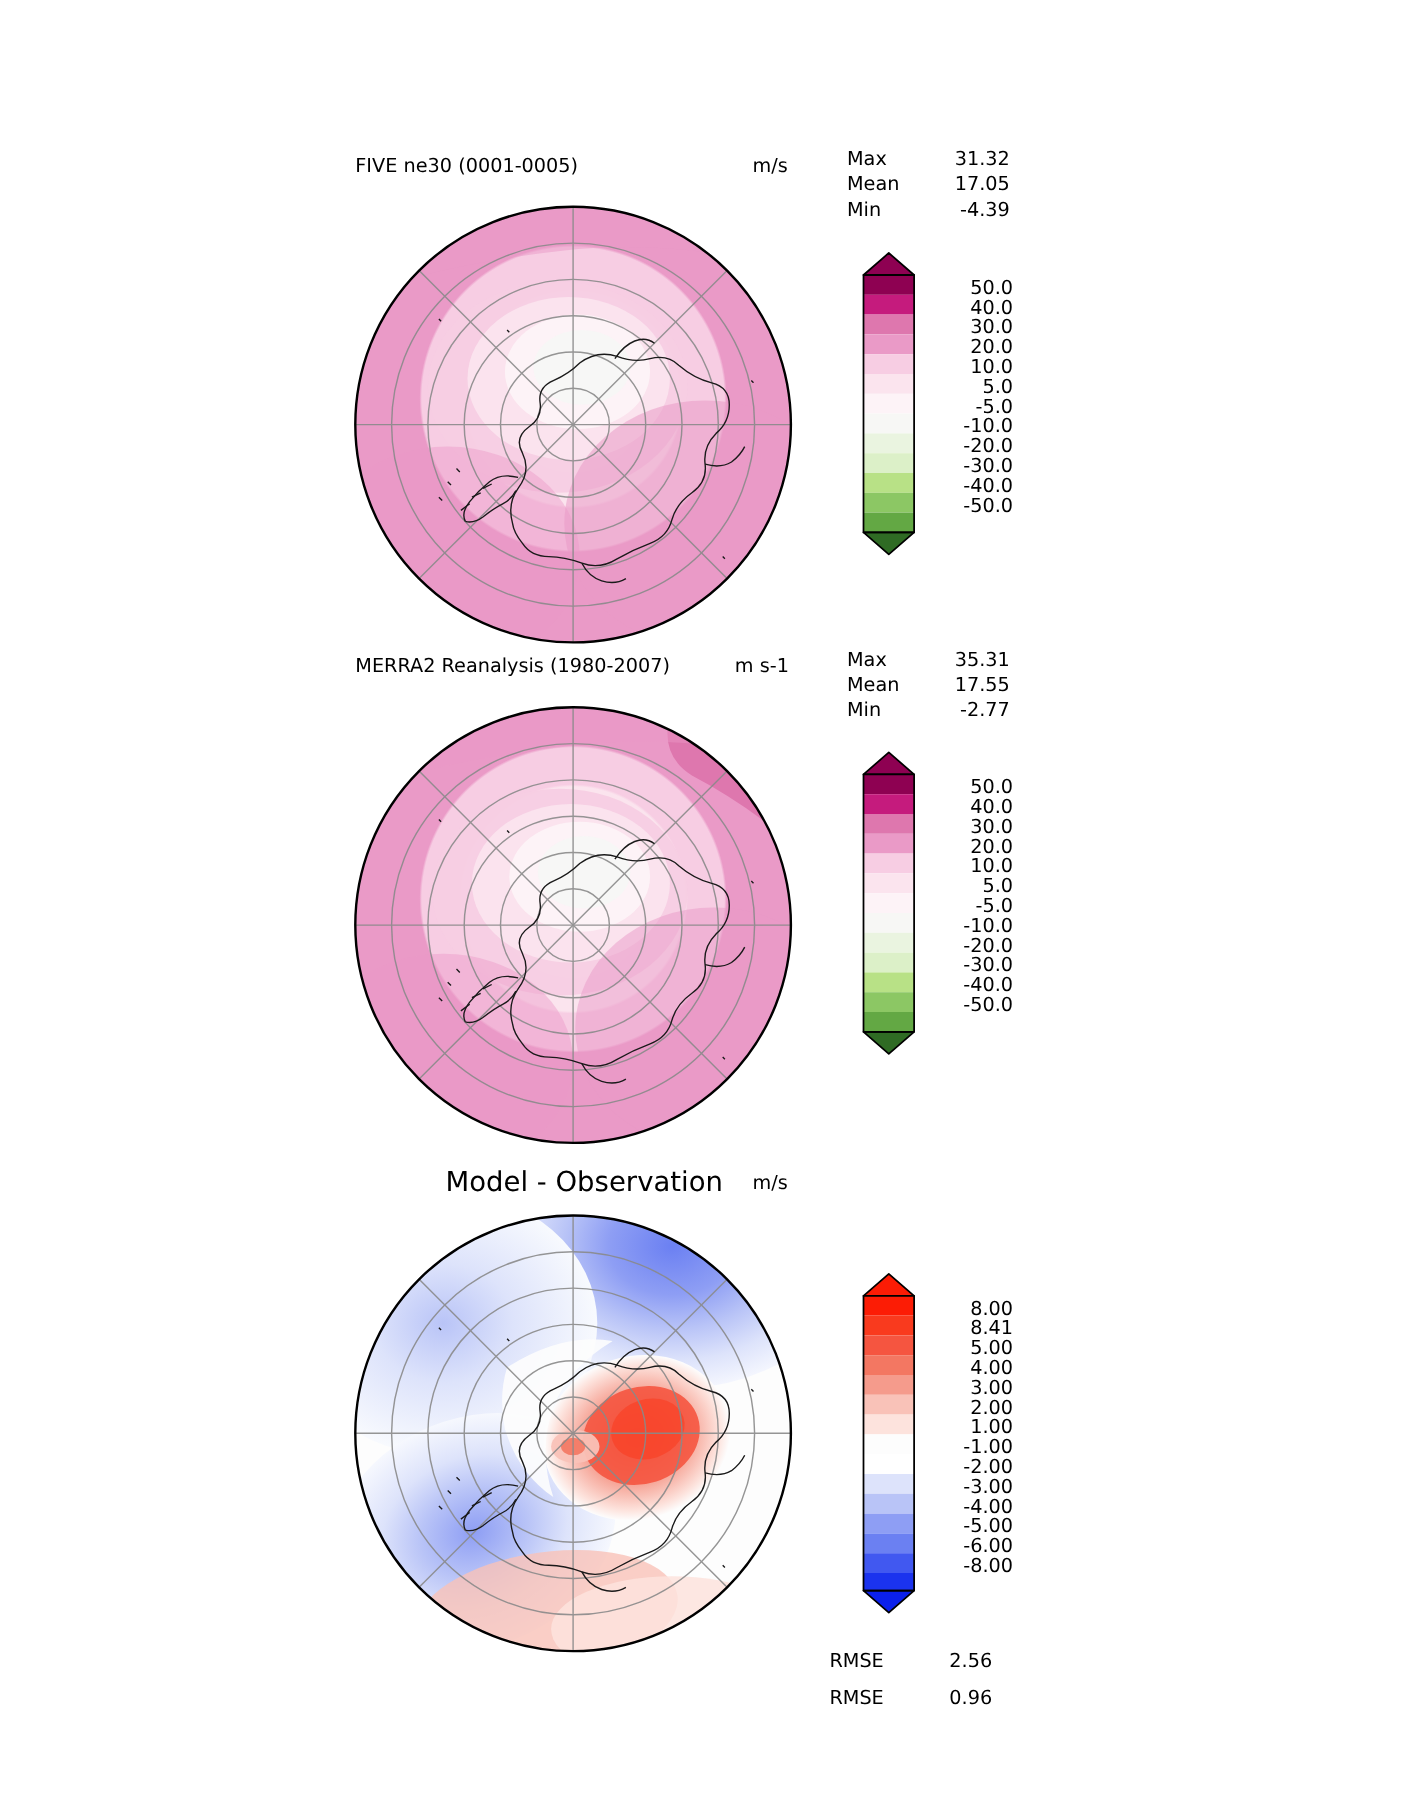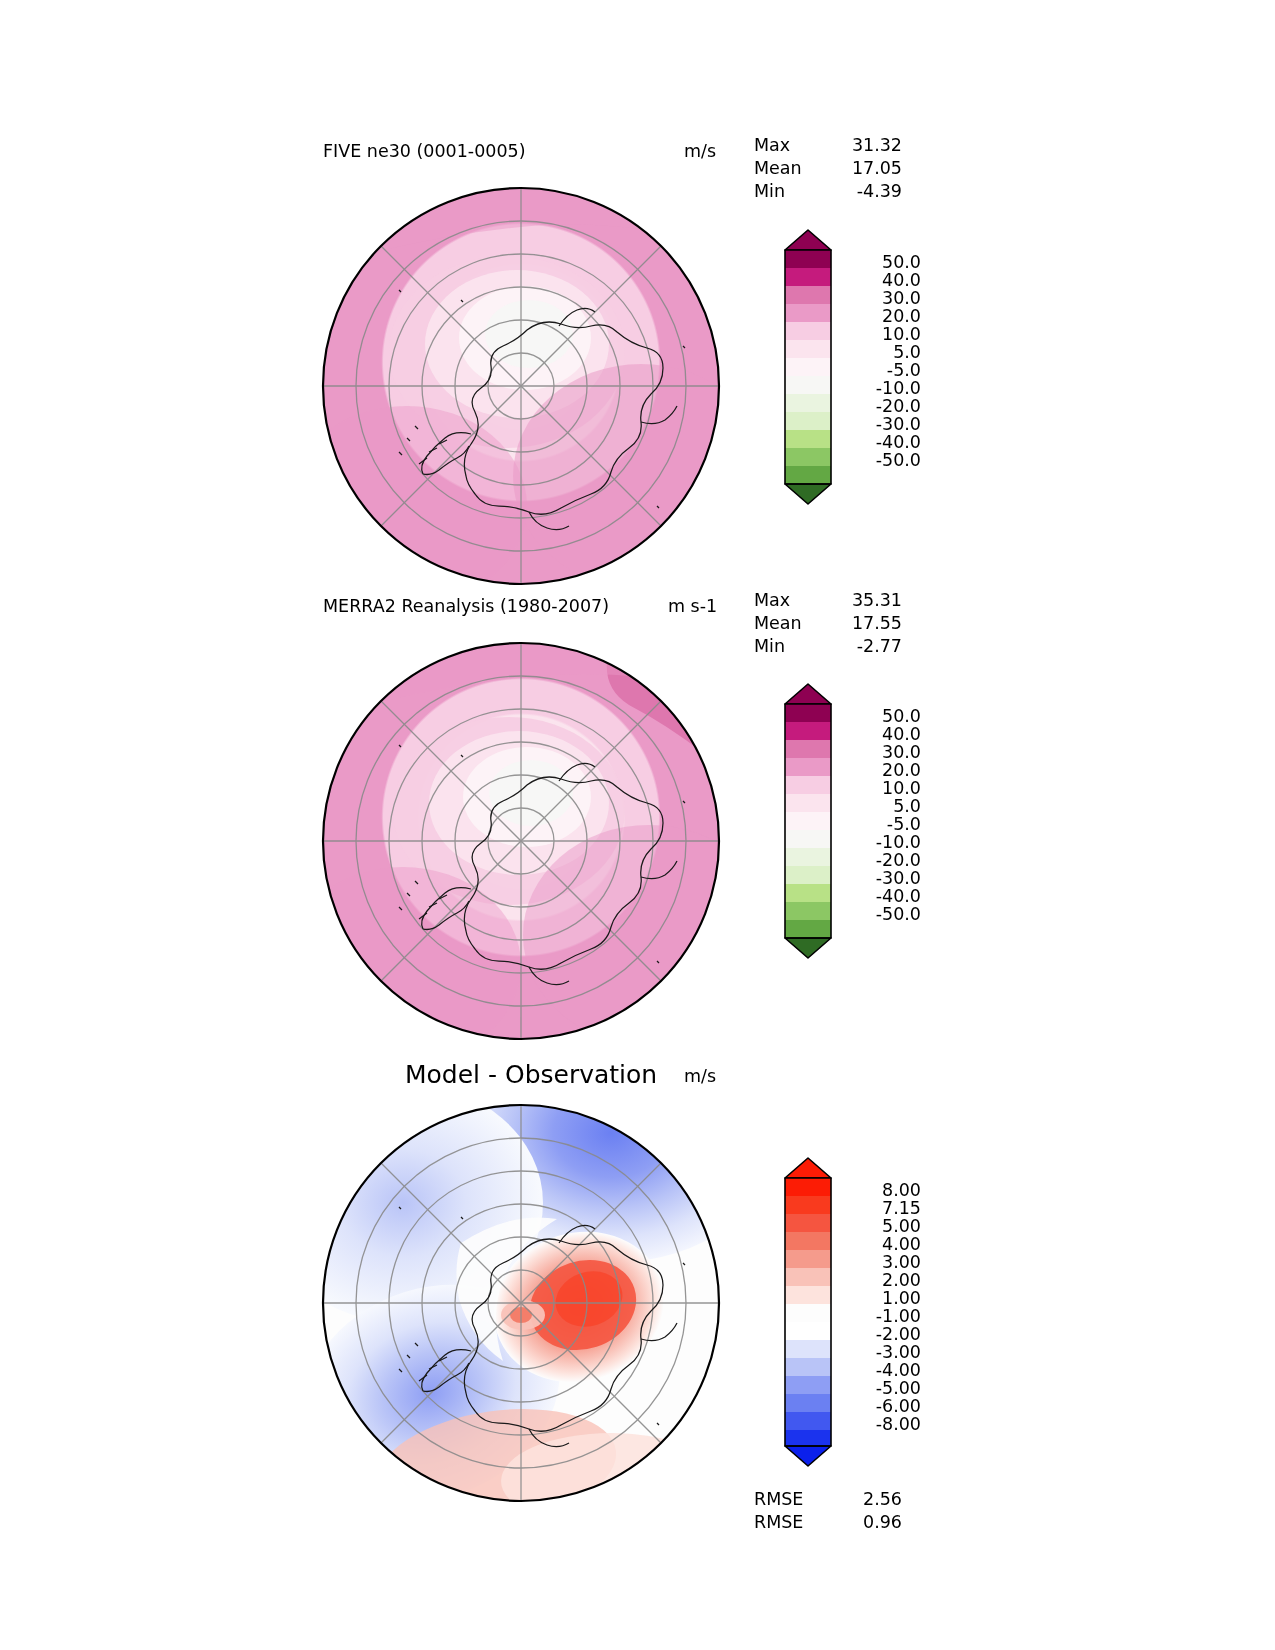--- a/index.html
+++ b/index.html
@@ -14,35 +14,35 @@
   .panel{position:absolute;left:0;width:1275px;}
   #panel-1{top:126px;height:470px;}
   #panel-2{top:583px;height:470px;}
   #panel-3{top:1048px;height:560px;}
 
   .panel-title{position:absolute;font-size:17.5px;white-space:nowrap;}
   .panel-title.big{font-size:25px;}
   .panel-units{position:absolute;font-size:17.5px;white-space:nowrap;}
 
   .stats{position:absolute;font-size:17.5px;line-height:23px;}
-  .stats .row{display:block;height:23px;white-space:nowrap;}
+  .stats .row{display:block;height:23px;white-space:nowrap;margin-left:16px;}
   .stats .lbl{display:inline-block;width:74px;}
   .stats .val{display:inline-block;width:74px;text-align:right;}
 
   .map-wrap{position:absolute;}
   .map-wrap svg{display:block;}
 
   .cbar{position:absolute;}
   .cbar svg{display:block;}
   .cbar-labels{position:absolute;font-size:17.5px;}
   .cbar-labels span{display:block;position:absolute;white-space:nowrap;
                     text-align:right;width:80px;}
 
   .footstats{position:absolute;font-size:17.5px;line-height:23px;}
-  .footstats .row{display:block;height:23px;white-space:nowrap;}
+  .footstats .row{display:block;height:23px;white-space:nowrap;margin-top:11px;}
   .footstats .lbl{display:inline-block;width:74px;}
   .footstats .val{display:inline-block;width:74px;text-align:right;}
 </style>
 </head>
 <body>
 
 <div class="fig">
 
 
   <div class="panel" id="panel-1">
@@ -391,21 +391,21 @@
           <rect x="4" y="220" width="46" height="18" fill="#8e9ef4" stroke="none"></rect>
           <rect x="4" y="238" width="46" height="18" fill="#6b80f2" stroke="none"></rect>
           <rect x="4" y="256" width="46" height="18" fill="#4158f0" stroke="none"></rect>
           <rect x="4" y="274" width="46" height="16" fill="#1b33ee" stroke="none"></rect>
           <polygon points="4,290 50,290 27,310" fill="#0b20ec"></polygon>
           <rect x="4" y="22" width="46" height="268" fill="none"></rect>
         </g>
       </svg>
       <div class="cbar-labels" style="left:60px;top:0;">
         <span style="top:24px;">8.00</span>
-        <span style="top:42px;">7.15</span>
+        <span style="top:42px;">8.41</span>
         <span style="top:60px;">5.00</span>
         <span style="top:78px;">4.00</span>
         <span style="top:96px;">3.00</span>
         <span style="top:114px;">2.00</span>
         <span style="top:132px;">1.00</span>
         <span style="top:150px;">-1.00</span>
         <span style="top:168px;">-2.00</span>
         <span style="top:186px;">-3.00</span>
         <span style="top:204px;">-4.00</span>
         <span style="top:222px;">-5.00</span>

